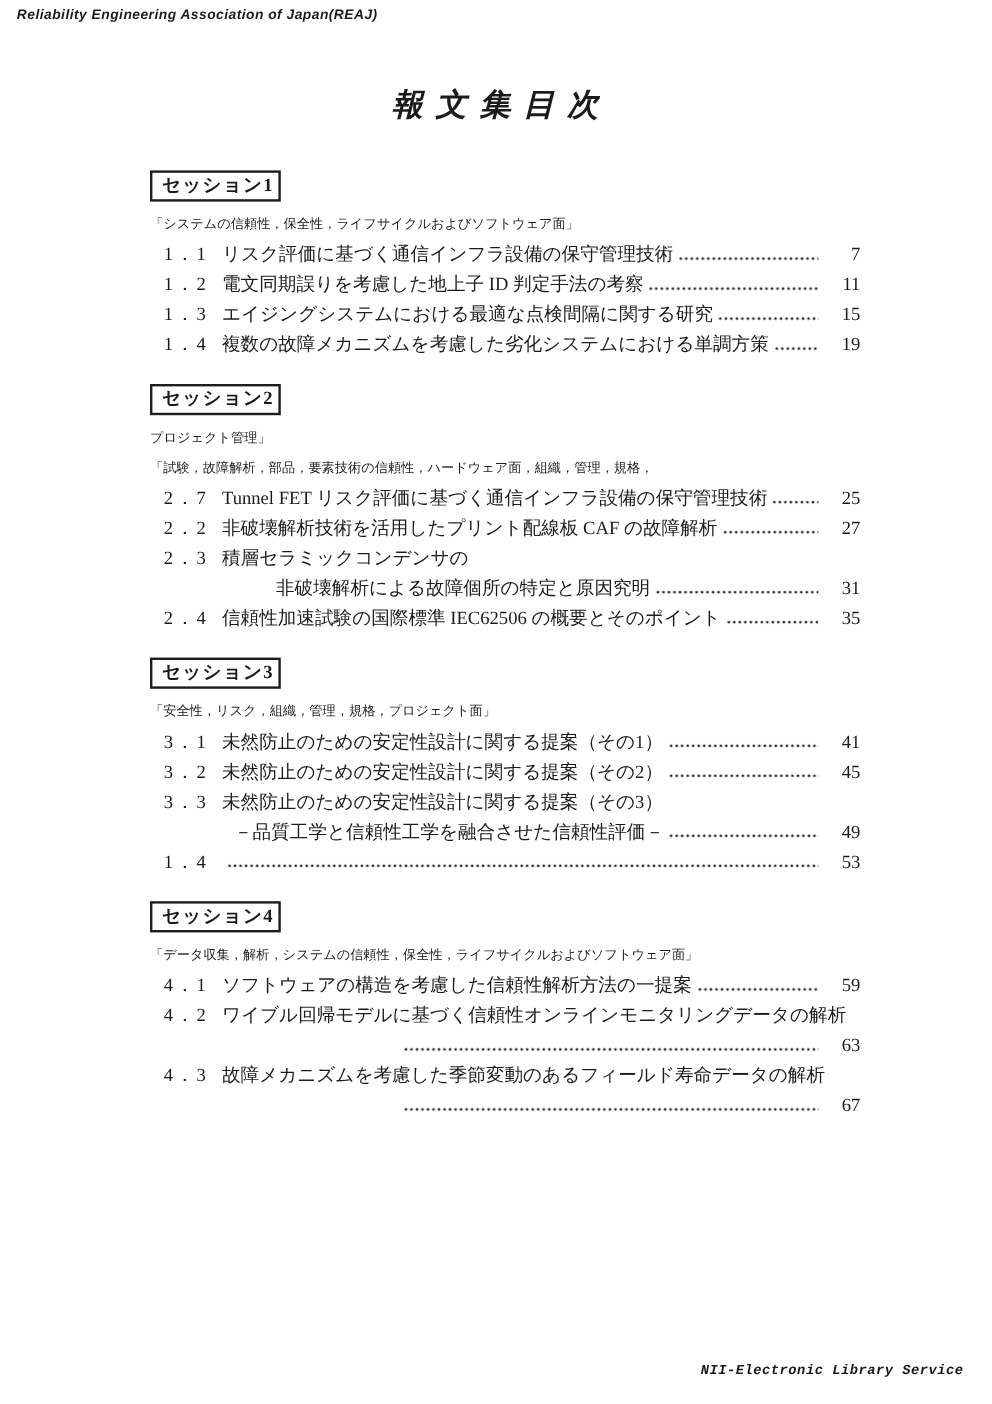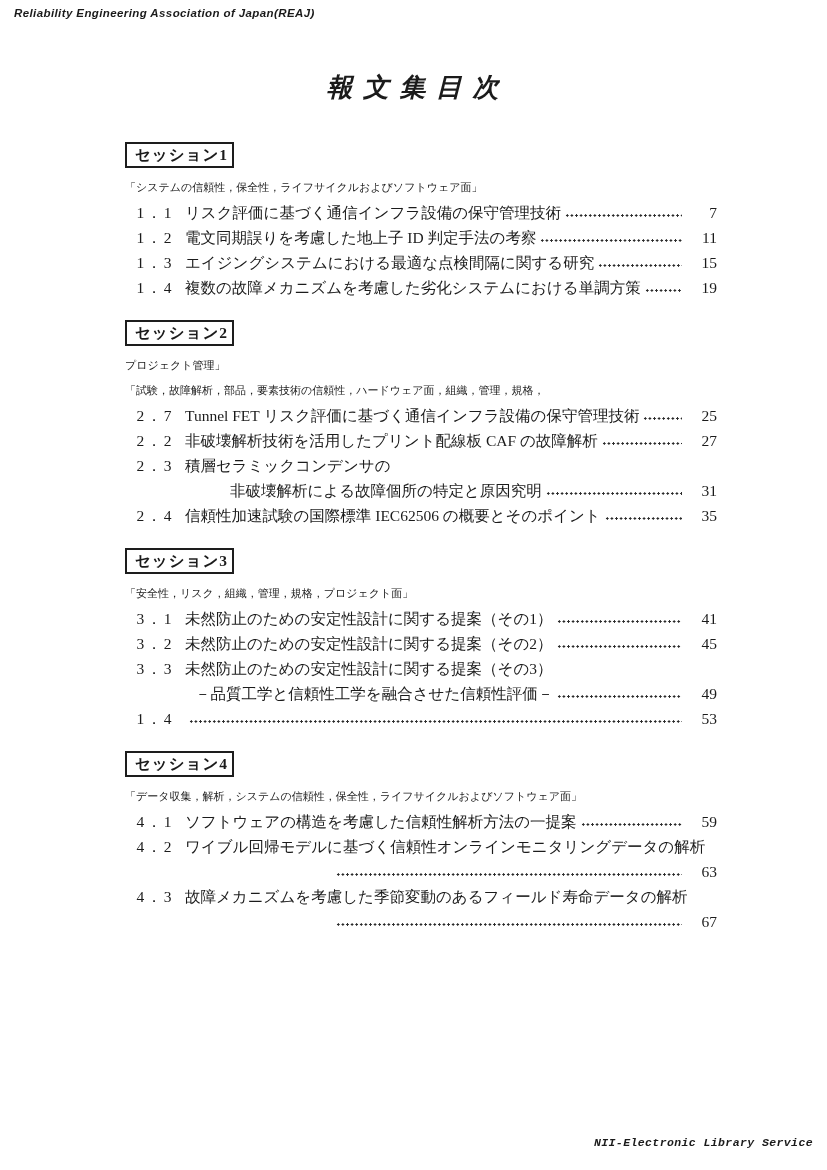--- a/index.html
+++ b/index.html
@@ -97,21 +97,21 @@
     top: 3px;
     min-width: 8px;
   }
   .pageno {
     flex: 0 0 30px;
     text-align: right;
     font-size: 15.5px;
   }
   .nii-footer {
     position: absolute;
-    right: 14px;
+    right: 24px;
     top: 1136px;
     font-family: "Liberation Mono", "DejaVu Sans Mono", monospace;
     font-style: italic;
     font-weight: bold;
     font-size: 11.5px;
     letter-spacing: 0.4px;
     white-space: nowrap;
   }
 </style>
 </head>

